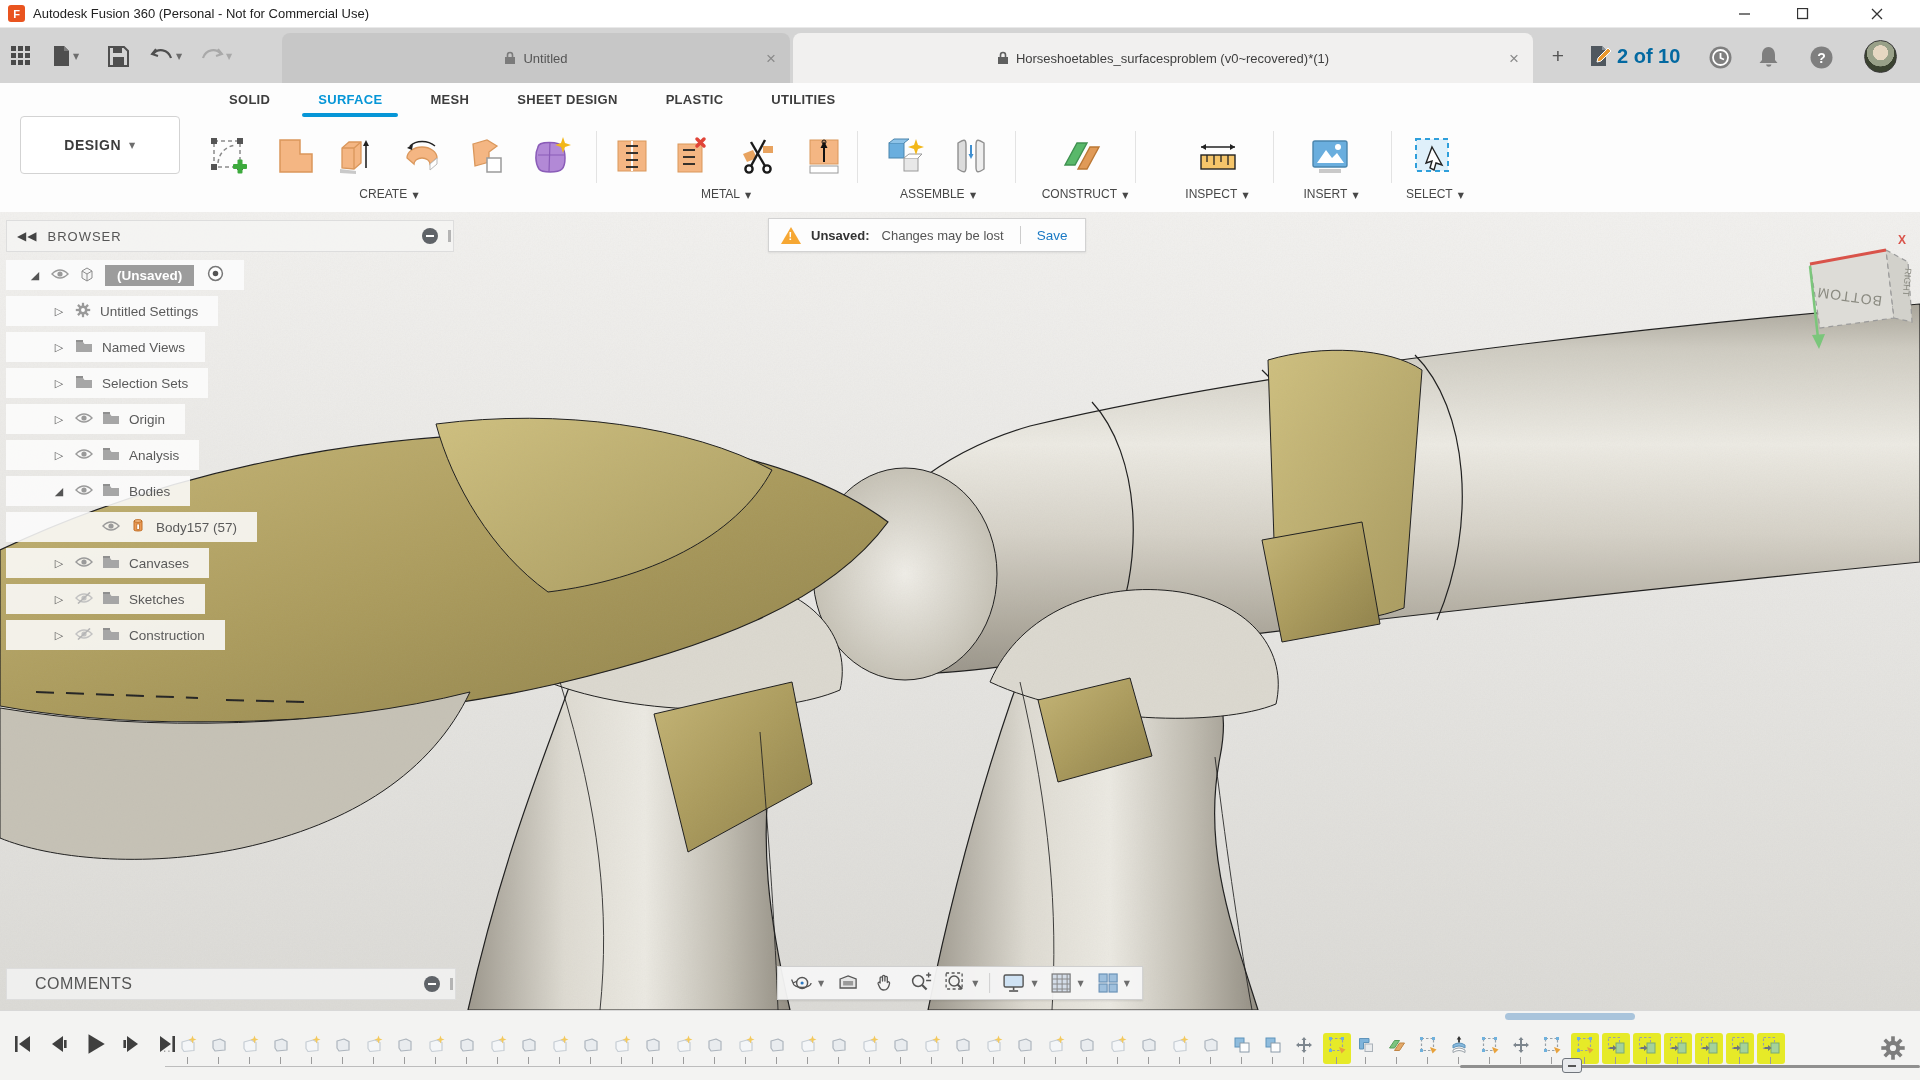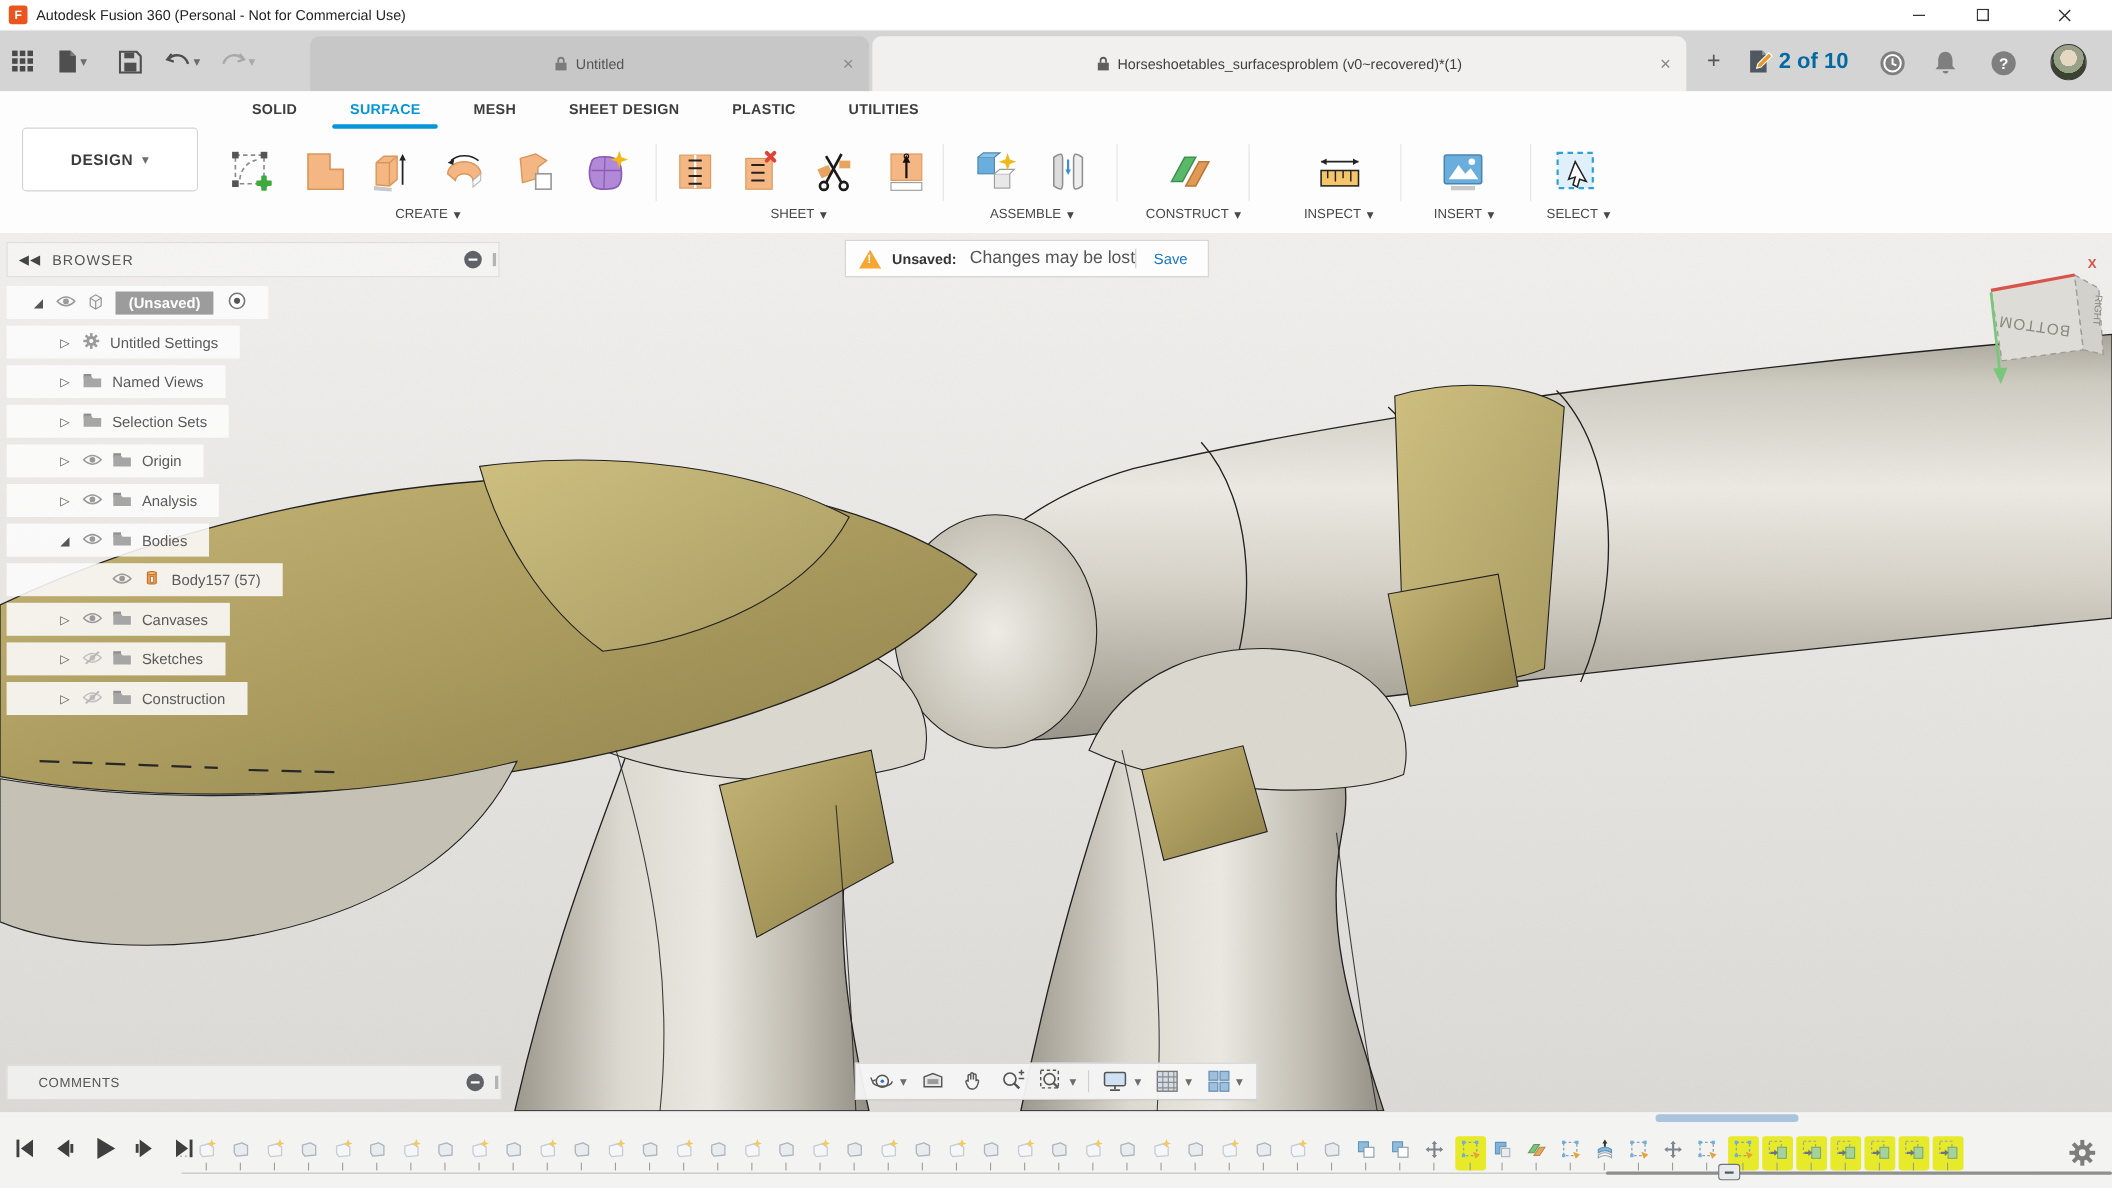--- a/index.html
+++ b/index.html
@@ -40,40 +40,40 @@
   .rgroup .caret-s{font-size:8px;color:#474747;}
 
   
   #viewport{position:absolute;left:0;top:212px;width:1920px;height:798px;background:linear-gradient(#f1f0ee,#dbdad6);overflow:hidden;}
 
   
   #banner{position:absolute;left:768px;top:6px;height:32px;background:#fdfdfd;border:1px solid #d2d2d2;display:flex;align-items:center;box-shadow:0 1px 2px rgba(0,0,0,0.08);}
   #banner .warn-tri{width:0;height:0;border-left:10px solid transparent;border-right:10px solid transparent;border-bottom:17px solid #f6a733;position:relative;margin:0 10px 0 12px;}
   #banner .warn-tri::after{content:"!";position:absolute;left:-2.5px;top:3px;color:#fff;font-size:11px;font-weight:bold;}
   #banner .b-label{font-size:13px;font-weight:bold;color:#333;margin-right:12px;}
-  #banner .b-msg{font-size:16px;color:#555;}
+  #banner .b-msg{font-size:13px;color:#555;margin-right:16px;}
   #banner .b-div{width:1px;height:18px;background:#ccc;margin-right:16px;}
   #banner .b-save{font-size:13.5px;color:#1a79c4;margin-right:18px;}
 
   
   #browser{position:absolute;left:6px;top:8px;width:448px;}
   #browser-header{height:30px;background:rgba(243,243,242,0.95);border:1px solid #dddddd;display:flex;align-items:center;font-size:13px;color:#555;letter-spacing:1px;}
   #browser-header .hdr-arrows{margin:0 10px 0 10px;font-size:12px;color:#444;}
   #browser-header .spacer{flex:1;}
   .circle-btn{width:16px;height:16px;border-radius:50%;background:#5f6368;display:flex;align-items:center;justify-content:center;margin-right:10px;}
   .circle-btn div{width:8px;height:2px;background:#fff;}
   .panel-handle{width:3px;height:12px;background:#b4b4b4;margin-right:2px;}
   #browser-rows{margin-top:8px;}
   .brow{display:flex;align-items:center;gap:9px;height:30px;margin-bottom:6px;width:max-content;padding-right:20px;background:rgba(252,252,252,0.88);font-size:13.5px;color:#5a5a5a;}
   .brow .expand{width:14px;text-align:center;color:#555;font-size:11px;}
   .brow .root-chip{background:#9c9c9c;color:#fff;font-weight:bold;padding:3px 12px;}
   .brow .lbl{white-space:nowrap;}
 
   
-  #comments{position:absolute;left:6px;bottom:10px;width:448px;height:30px;background:rgba(240,240,239,0.95);border:1px solid #ddd;display:flex;align-items:center;font-size:12px;color:#555;letter-spacing:0.5px;}
+  #comments{position:absolute;left:6px;bottom:10px;width:448px;height:30px;background:rgba(240,240,239,0.95);border:1px solid #ddd;display:flex;align-items:center;font-size:16px;color:#555;letter-spacing:0.5px;}
   #comments .c-label{margin-left:28px;flex:1;}
 
   
   #navbar{position:absolute;left:50%;transform:translateX(-50%);bottom:10px;height:32px;background:rgba(246,246,245,0.95);border:1px solid #cfcfcf;display:flex;align-items:center;padding:0 8px;gap:4px;box-shadow:0 1px 2px rgba(0,0,0,0.1);}
   .nav-item{display:flex;align-items:center;gap:2px;padding:0 4px;}
   .nav-sep{width:1px;height:20px;background:#cfcfcf;margin:0 3px;}
 
   
   #viewcube{position:absolute;left:1788px;top:18px;width:132px;height:122px;}
 
@@ -384,21 +384,21 @@
     <div class="rsep" style="left:1391px;"></div>
 
     <div class="ric" style="left:1411px;">
       <svg width="42" height="42" viewBox="0 0 42 42">
           <rect x="4" y="4" width="32" height="32" fill="#dff0fa" stroke="#2f9fdb" stroke-width="2" stroke-dasharray="5 4"></rect>
           <path d="M20 12 L30 30 L24 28 L22 35 L18 33 L20 26 L14 28 Z" fill="#fff" stroke="#222" stroke-width="1.4"></path>
         </svg>
     </div>
 
     <span class="rgroup" style="left:389px;"><span>CREATE</span> <span class="caret-s">▼</span></span>
-    <span class="rgroup" style="left:726px;"><span>SHEET</span> <span class="caret-s">▼</span></span>
+    <span class="rgroup" style="left:726px;"><span>METAL</span> <span class="caret-s">▼</span></span>
     <span class="rgroup" style="left:938px;"><span>ASSEMBLE</span> <span class="caret-s">▼</span></span>
     <span class="rgroup" style="left:1085px;"><span>CONSTRUCT</span> <span class="caret-s">▼</span></span>
     <span class="rgroup" style="left:1217px;"><span>INSPECT</span> <span class="caret-s">▼</span></span>
     <span class="rgroup" style="left:1331px;"><span>INSERT</span> <span class="caret-s">▼</span></span>
     <span class="rgroup" style="left:1435px;text-align:center;"><span>SELECT</span> <span class="caret-s">▼</span></span>
   </div>
 
   <div id="viewport">
     <svg id="scene" width="1920" height="798" viewBox="0 0 1920 798">
       <defs>

